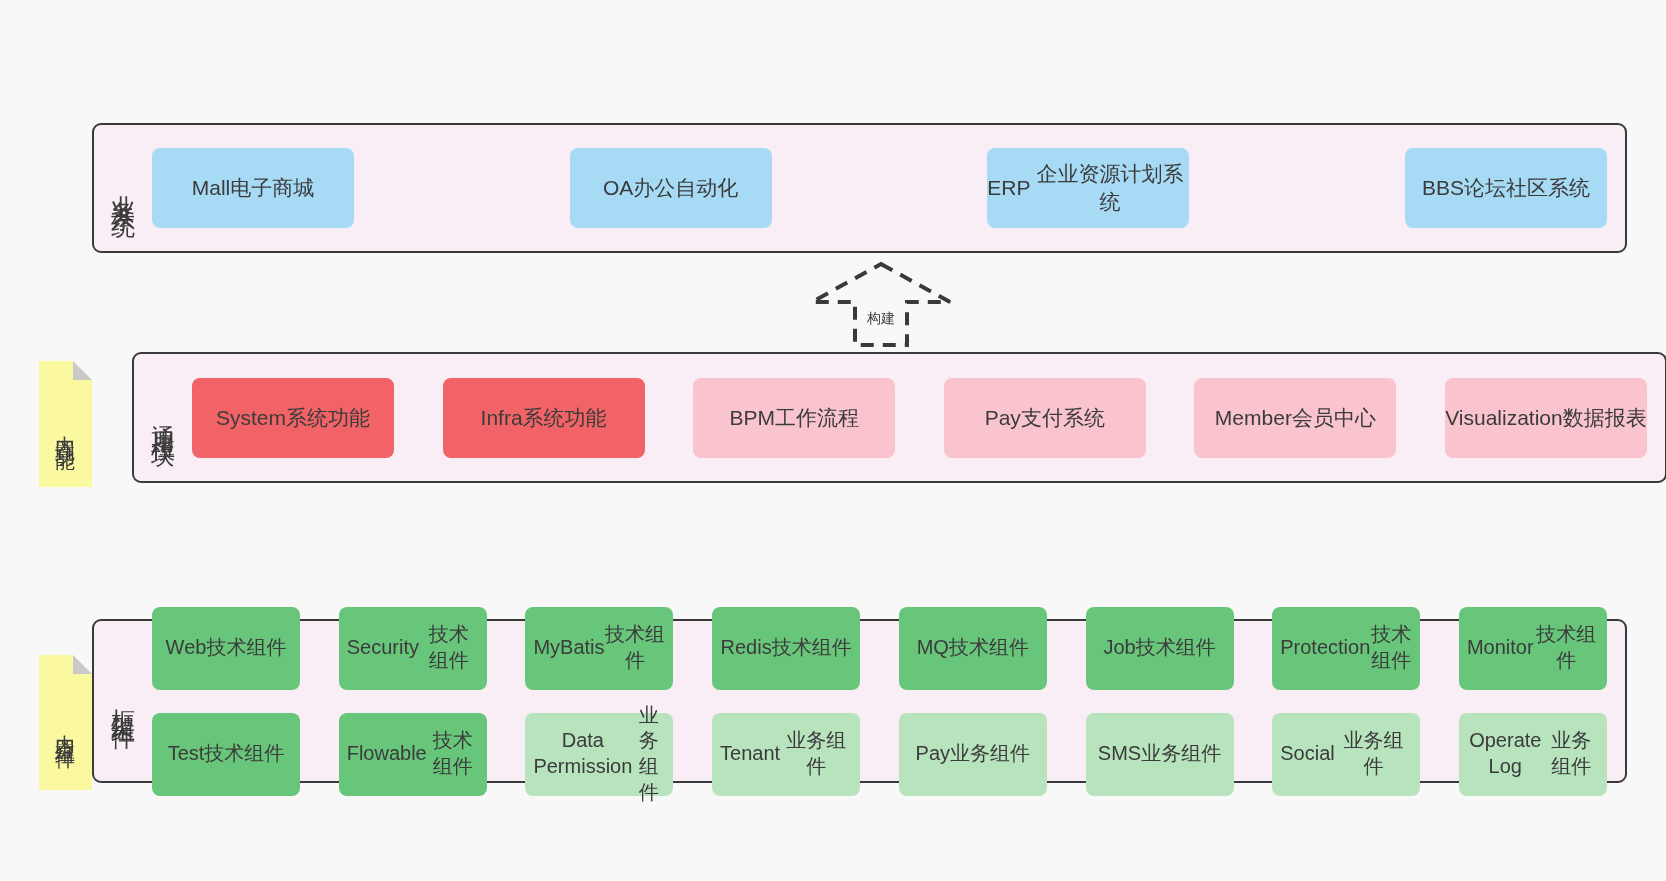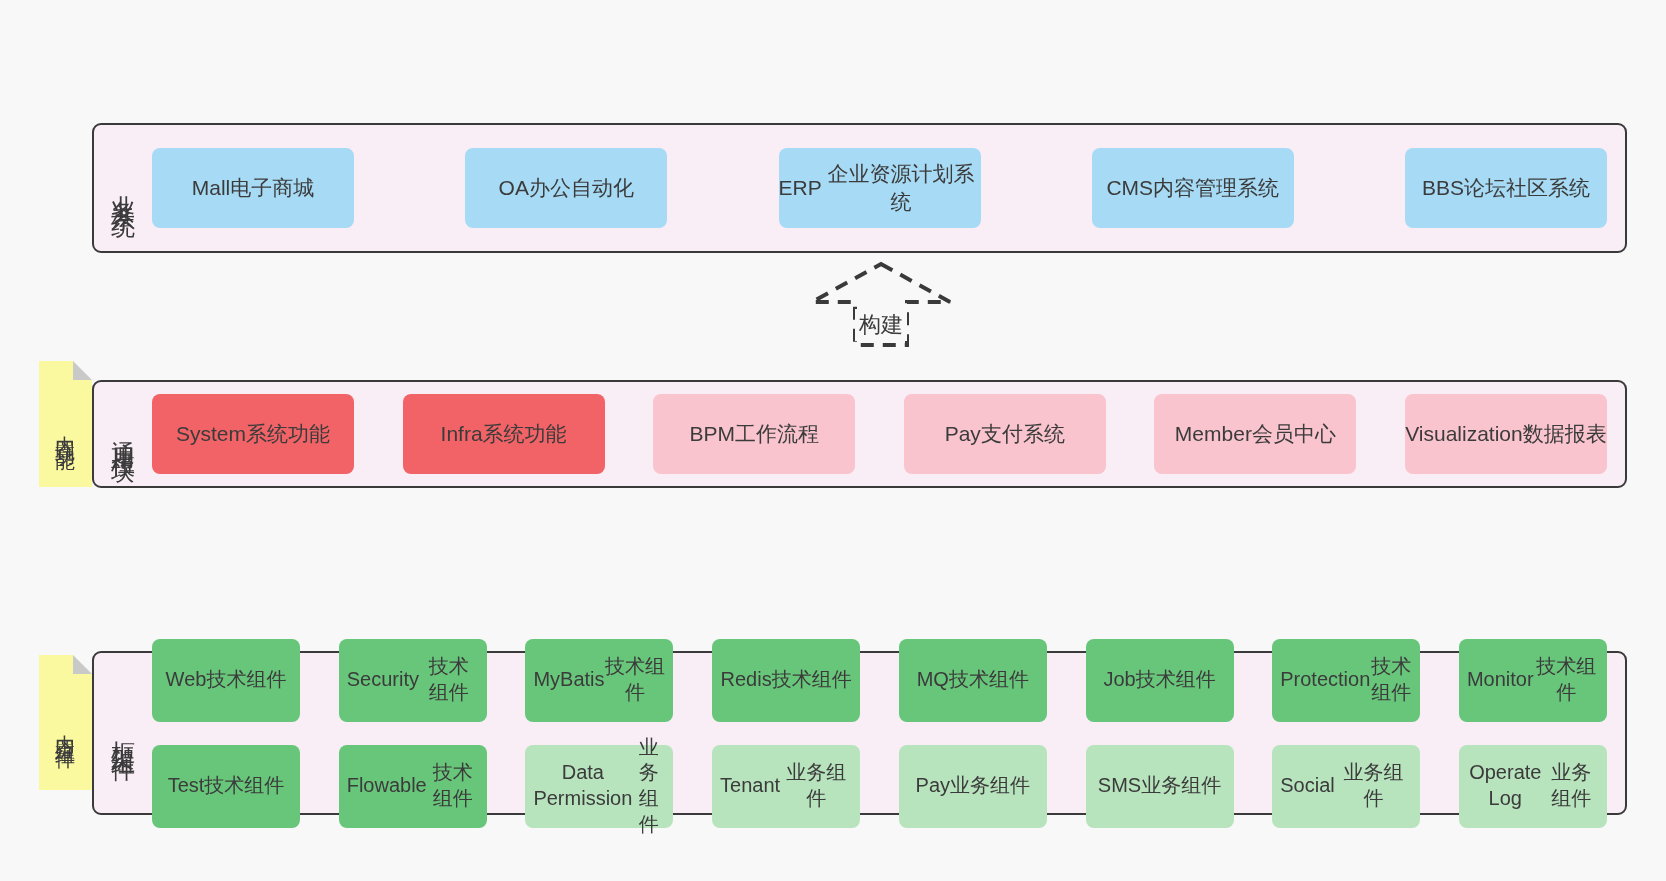--- a/index.html
+++ b/index.html
@@ -31,22 +31,22 @@
   .layer {
     position: absolute;
     left: 92px; width: 1535px;
     background: var(--panel-bg);
     border: 2.5px solid var(--panel-border);
     border-radius: 9px;
     display: flex;
     align-items: stretch;
   }
   .layer-top { top: 123px; height: 130px; }
-  .layer-mid { top: 380px; height: 108px; }
-  .layer-bot { top: 619px; height: 164px; margin-top: 32px; }
+  .layer-mid { top: 352px; height: 131px; margin-left: 40px; }
+  .layer-bot { top: 619px; height: 164px; }
 
   .layer-label-col {
     width: 58px;
     display: flex; align-items: center; justify-content: center;
     flex: 0 0 58px;
   }
   .layer-label {
     writing-mode: vertical-lr;
     text-orientation: upright;
     font-size: 24px;
@@ -123,21 +123,21 @@
   
   .arrow-wrap { position: absolute; width: 150px; height: 88px; }
   .arrow-1 { left: 806px; top: 261px; }
   .arrow-2 { left: 812px; top: 512px; }
   .arrow-wrap svg { display: block; }
   .arrow-label {
     position: absolute;
     left: 50%; top: 48px;
     transform: translateX(-50%);
     background: var(--page-bg);
-    font-size: 22px;
+    font-size: 14px;
     padding: 1px 4px;
     color: var(--text);
     white-space: nowrap;
   }
 </style>
 </head>
 <body>
 
 <div class="canvas">
 
@@ -150,24 +150,20 @@
         <span>Mall</span>
         <span>电子商城</span>
       </div>
       <div class="box wide blue">
         <span>OA</span>
         <span>办公自动化</span>
       </div>
       <div class="box wide blue">
         <span>ERP</span>
         <span>企业资源计划系统</span>
-      </div>
-      <div class="box wide blue">
-        <span>CMS</span>
-        <span>内容管理系统</span>
       </div>
       <div class="box wide blue">
         <span>BBS</span>
         <span>论坛社区系统</span>
       </div>
     </div>
   </section>
 
   <div class="arrow-wrap arrow-1">
     <svg width="150" height="88" viewBox="0 0 150 88">

